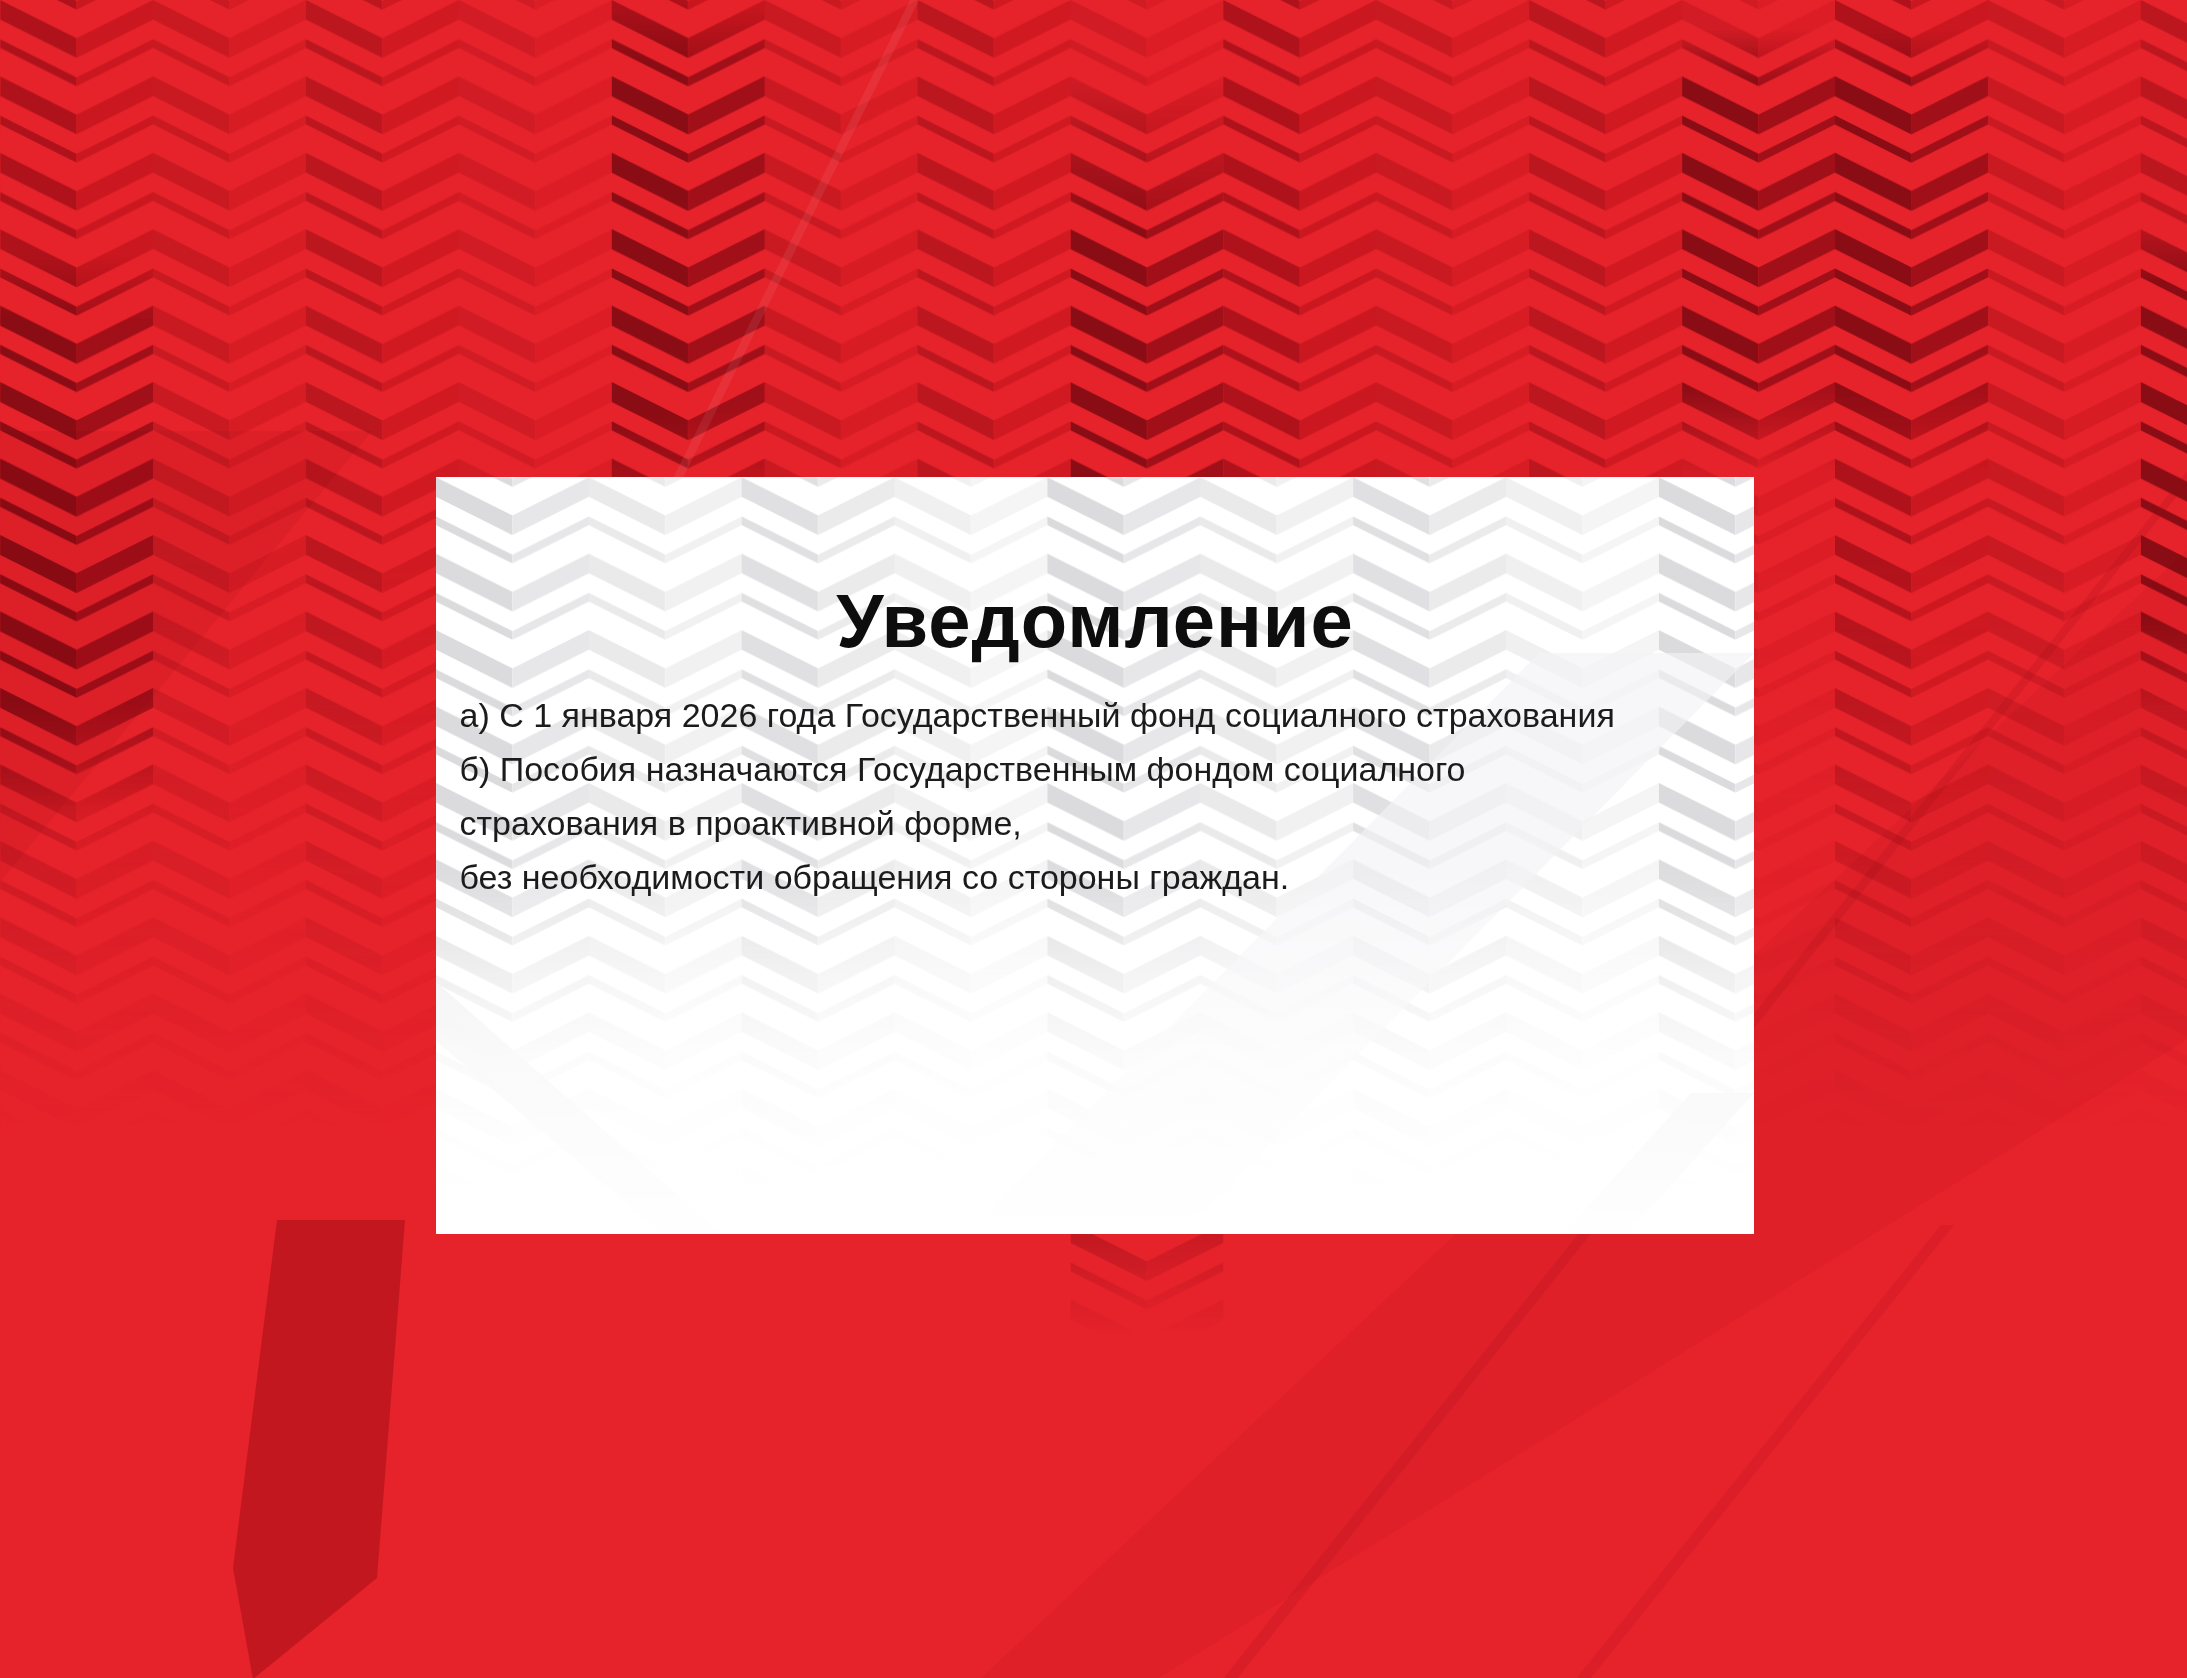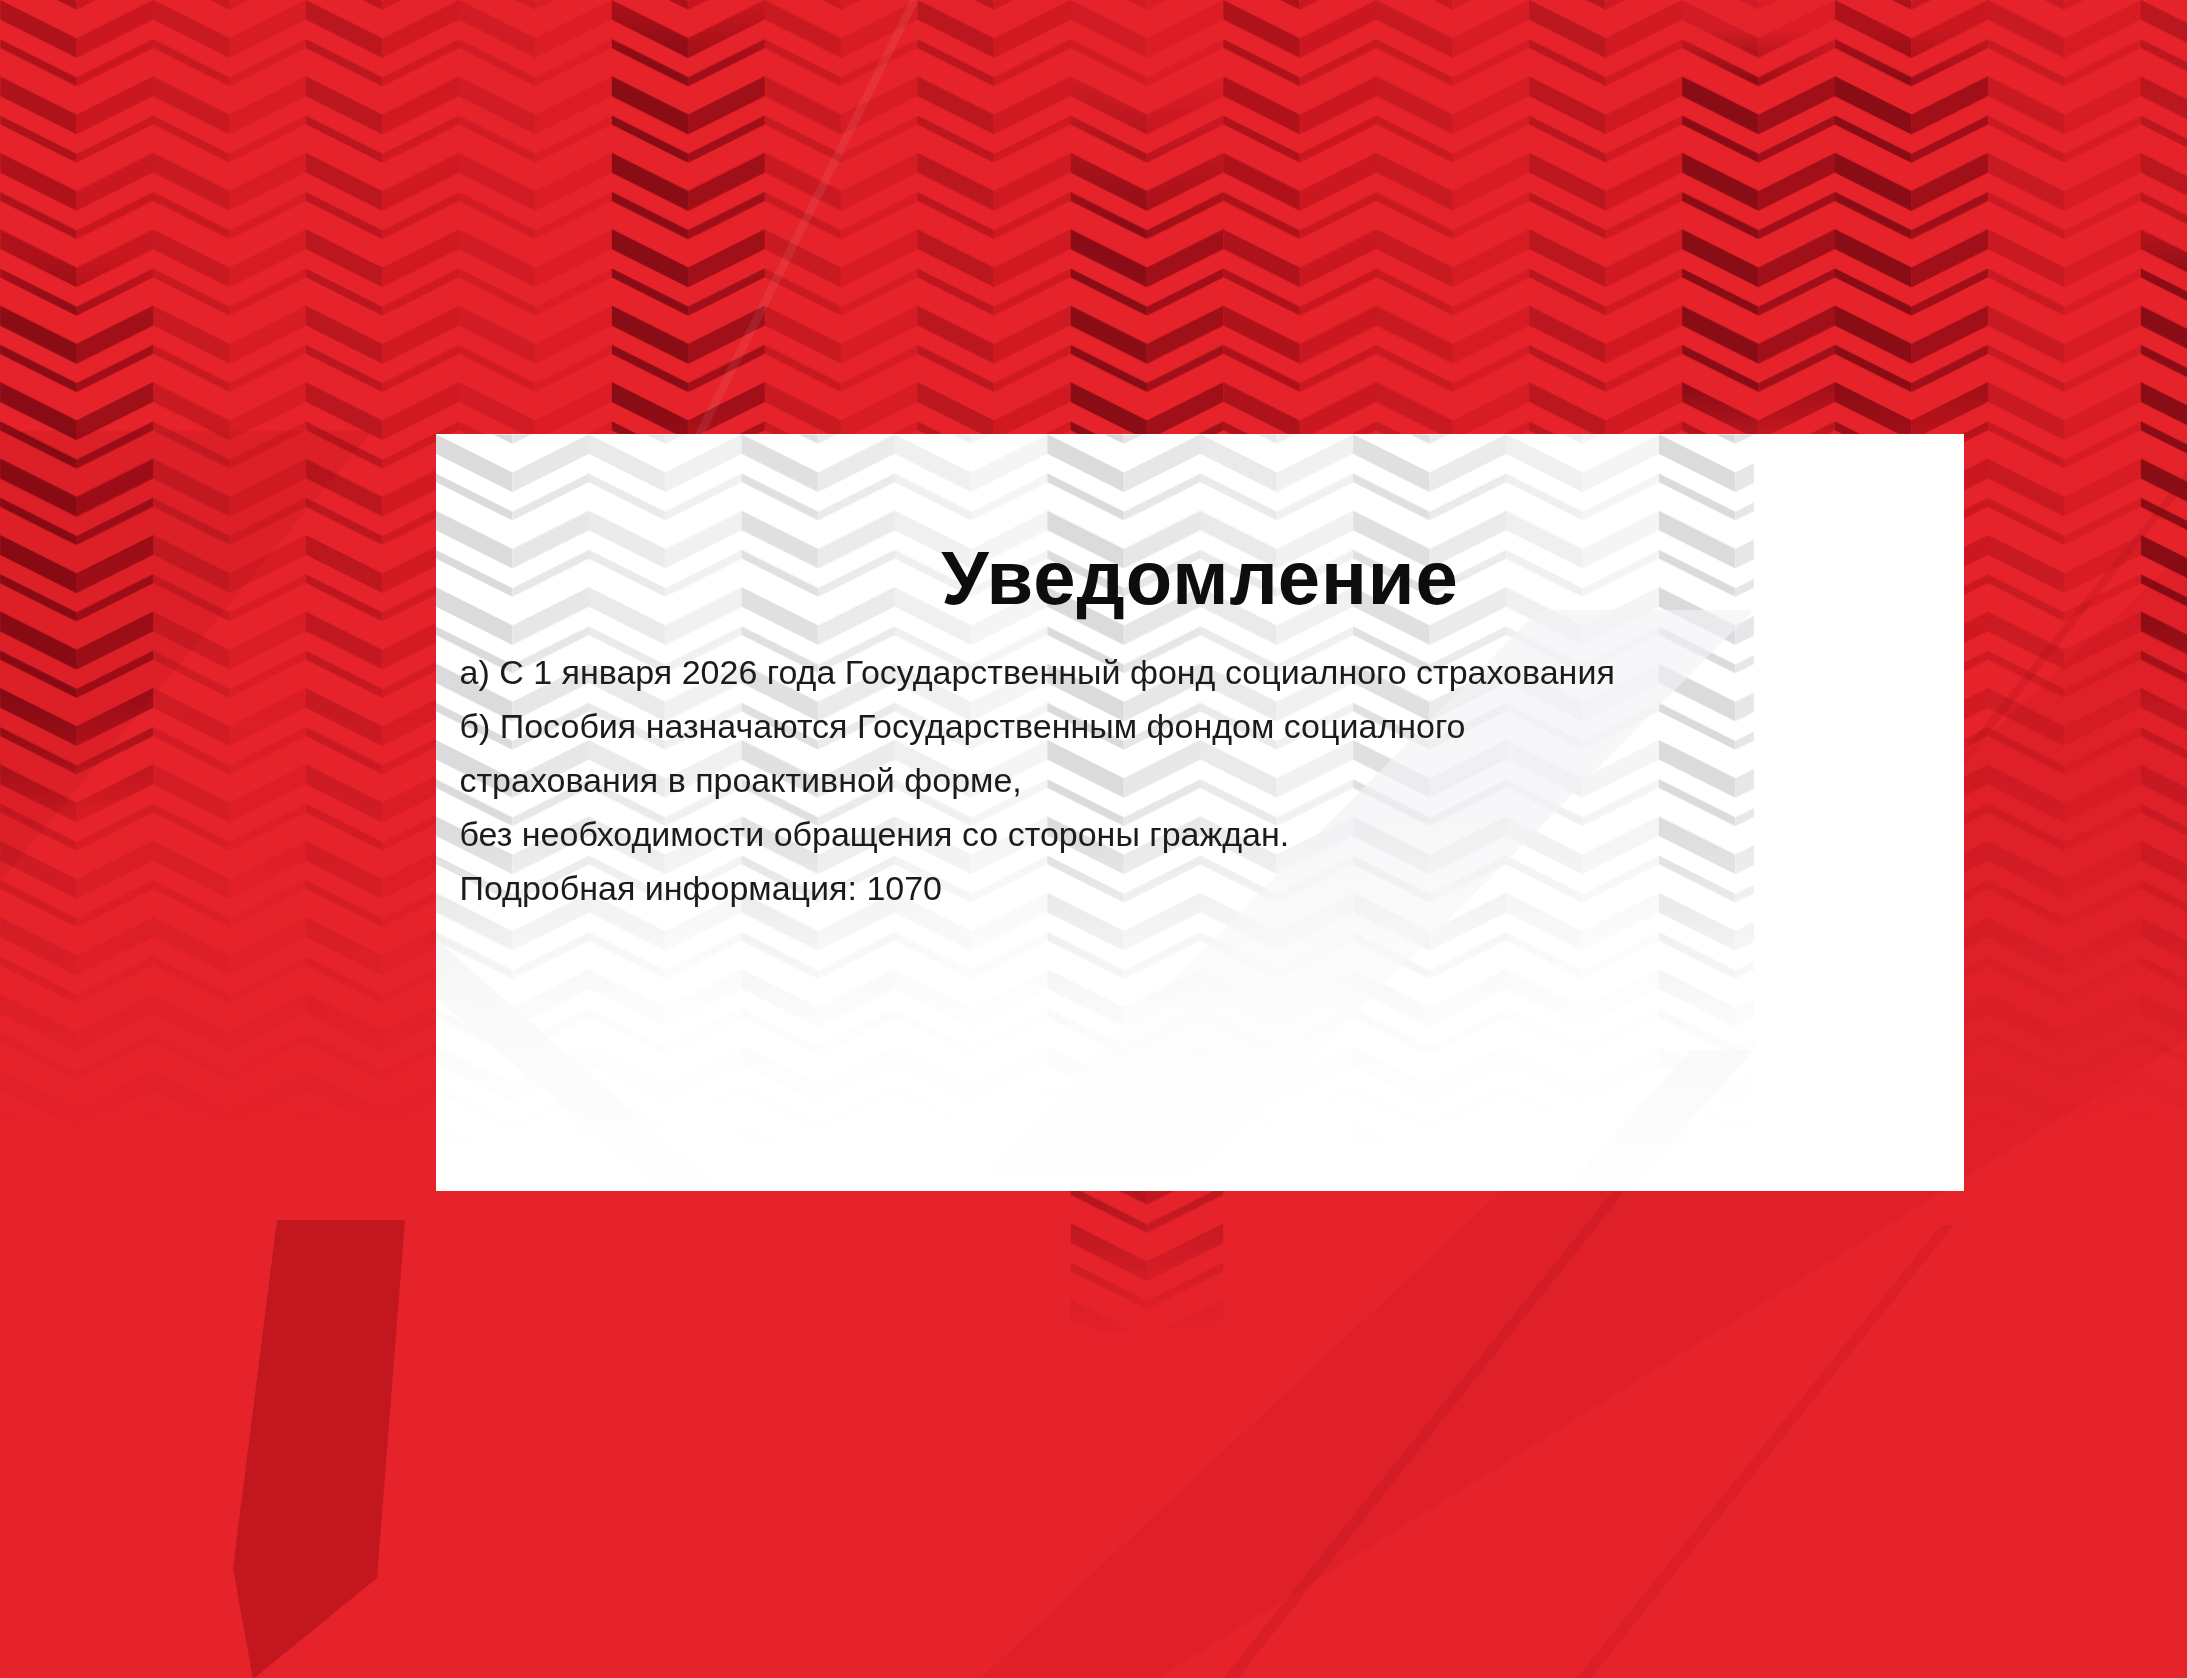--- a/index.html
+++ b/index.html
@@ -22,22 +22,22 @@
         clip-path: polygon(1941px 1225px, 1954px 1225px, 1590px 1679px, 1576px 1679px); }
   .r5 { background: rgba(255,255,255,0.07);
         clip-path: polygon(910px 0px, 919px 0px, 551px 745px, 541px 745px); }
   .r6 { background: rgba(120,4,12,0.07);
         clip-path: polygon(0px 431px, 372px 431px, 0px 882px); }
   .r7 { background: rgba(120,4,12,0.06);
         clip-path: polygon(2188px 549px, 2188px 1039px, 1157px 1679px, 980px 1679px); }
 
   .card {
     position: absolute;
-    left: 436px; top: 434px;
-    width: 1528px; height: 757px;
+    left: 436px; top: 477px;
+    width: 1318px; height: 757px;
     background: var(--card-background, #FFFFFF);
     overflow: hidden;
     z-index: 5;
   }
   .card-pattern { position: absolute; left: 0; top: 0; display: block; }
   .card-streak { position: absolute; left: 0; top: 0; width: 1318px; height: 757px; pointer-events: none; }
   .s1 { background: rgba(228,228,231,0.9);
         clip-path: polygon(1127px 757px, 1191px 757px, 1318px 616px, 1255px 616px); }
   .s2 { background: rgba(235,235,238,0.9);
         clip-path: polygon(0px 505px, 0px 564px, 227px 757px, 286px 757px); }
@@ -173,18 +173,17 @@
     <div class="card-streak s1"></div>
     <div class="card-fade"></div>
 
     <h1 class="notice-title">Уведомление</h1>
 
     <div class="notice-body">
       <span class="notice-line">а) С 1 января 2026 года Государственный фонд социалного страхования</span>
       <span class="notice-line">б) Пособия назначаются Государственным фондом социалного</span>
       <span class="notice-line">страхования в проактивной форме,</span>
       <span class="notice-line">без необходимости обращения со стороны граждан.</span>
-      <span class="notice-line">Подробная информация: 1070</span>
     </div>
   </div>
 
 </div>
 
 
 </body></html>

